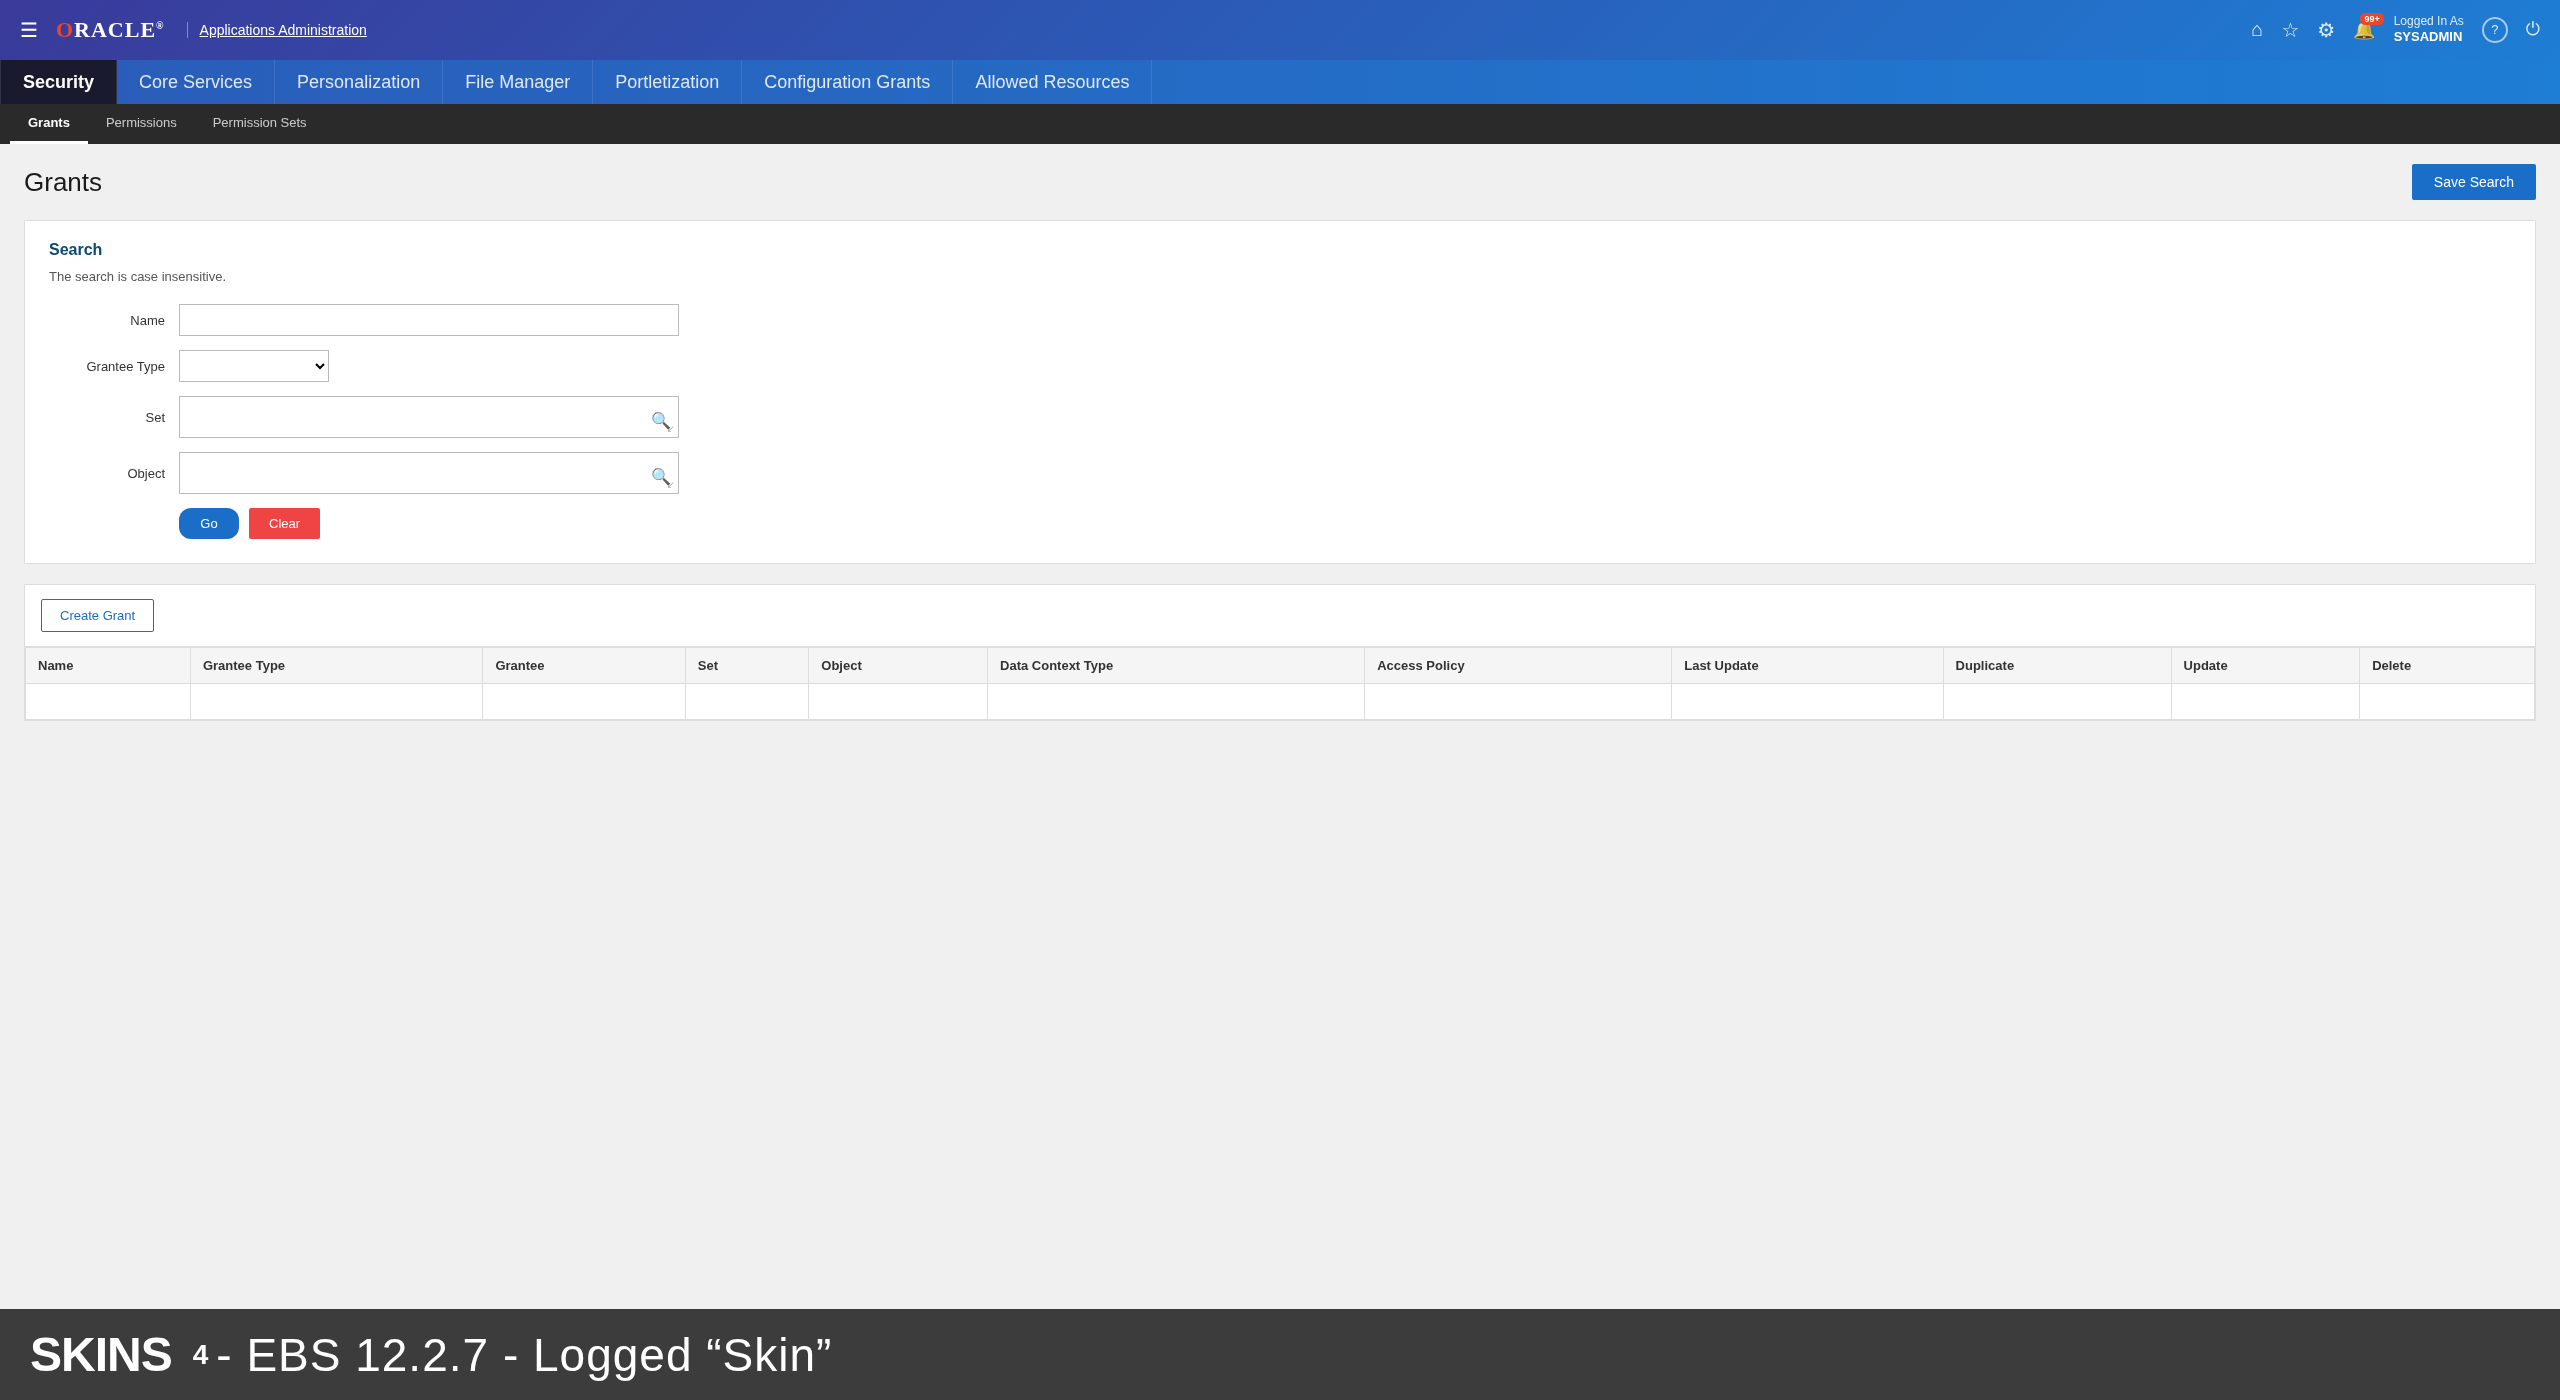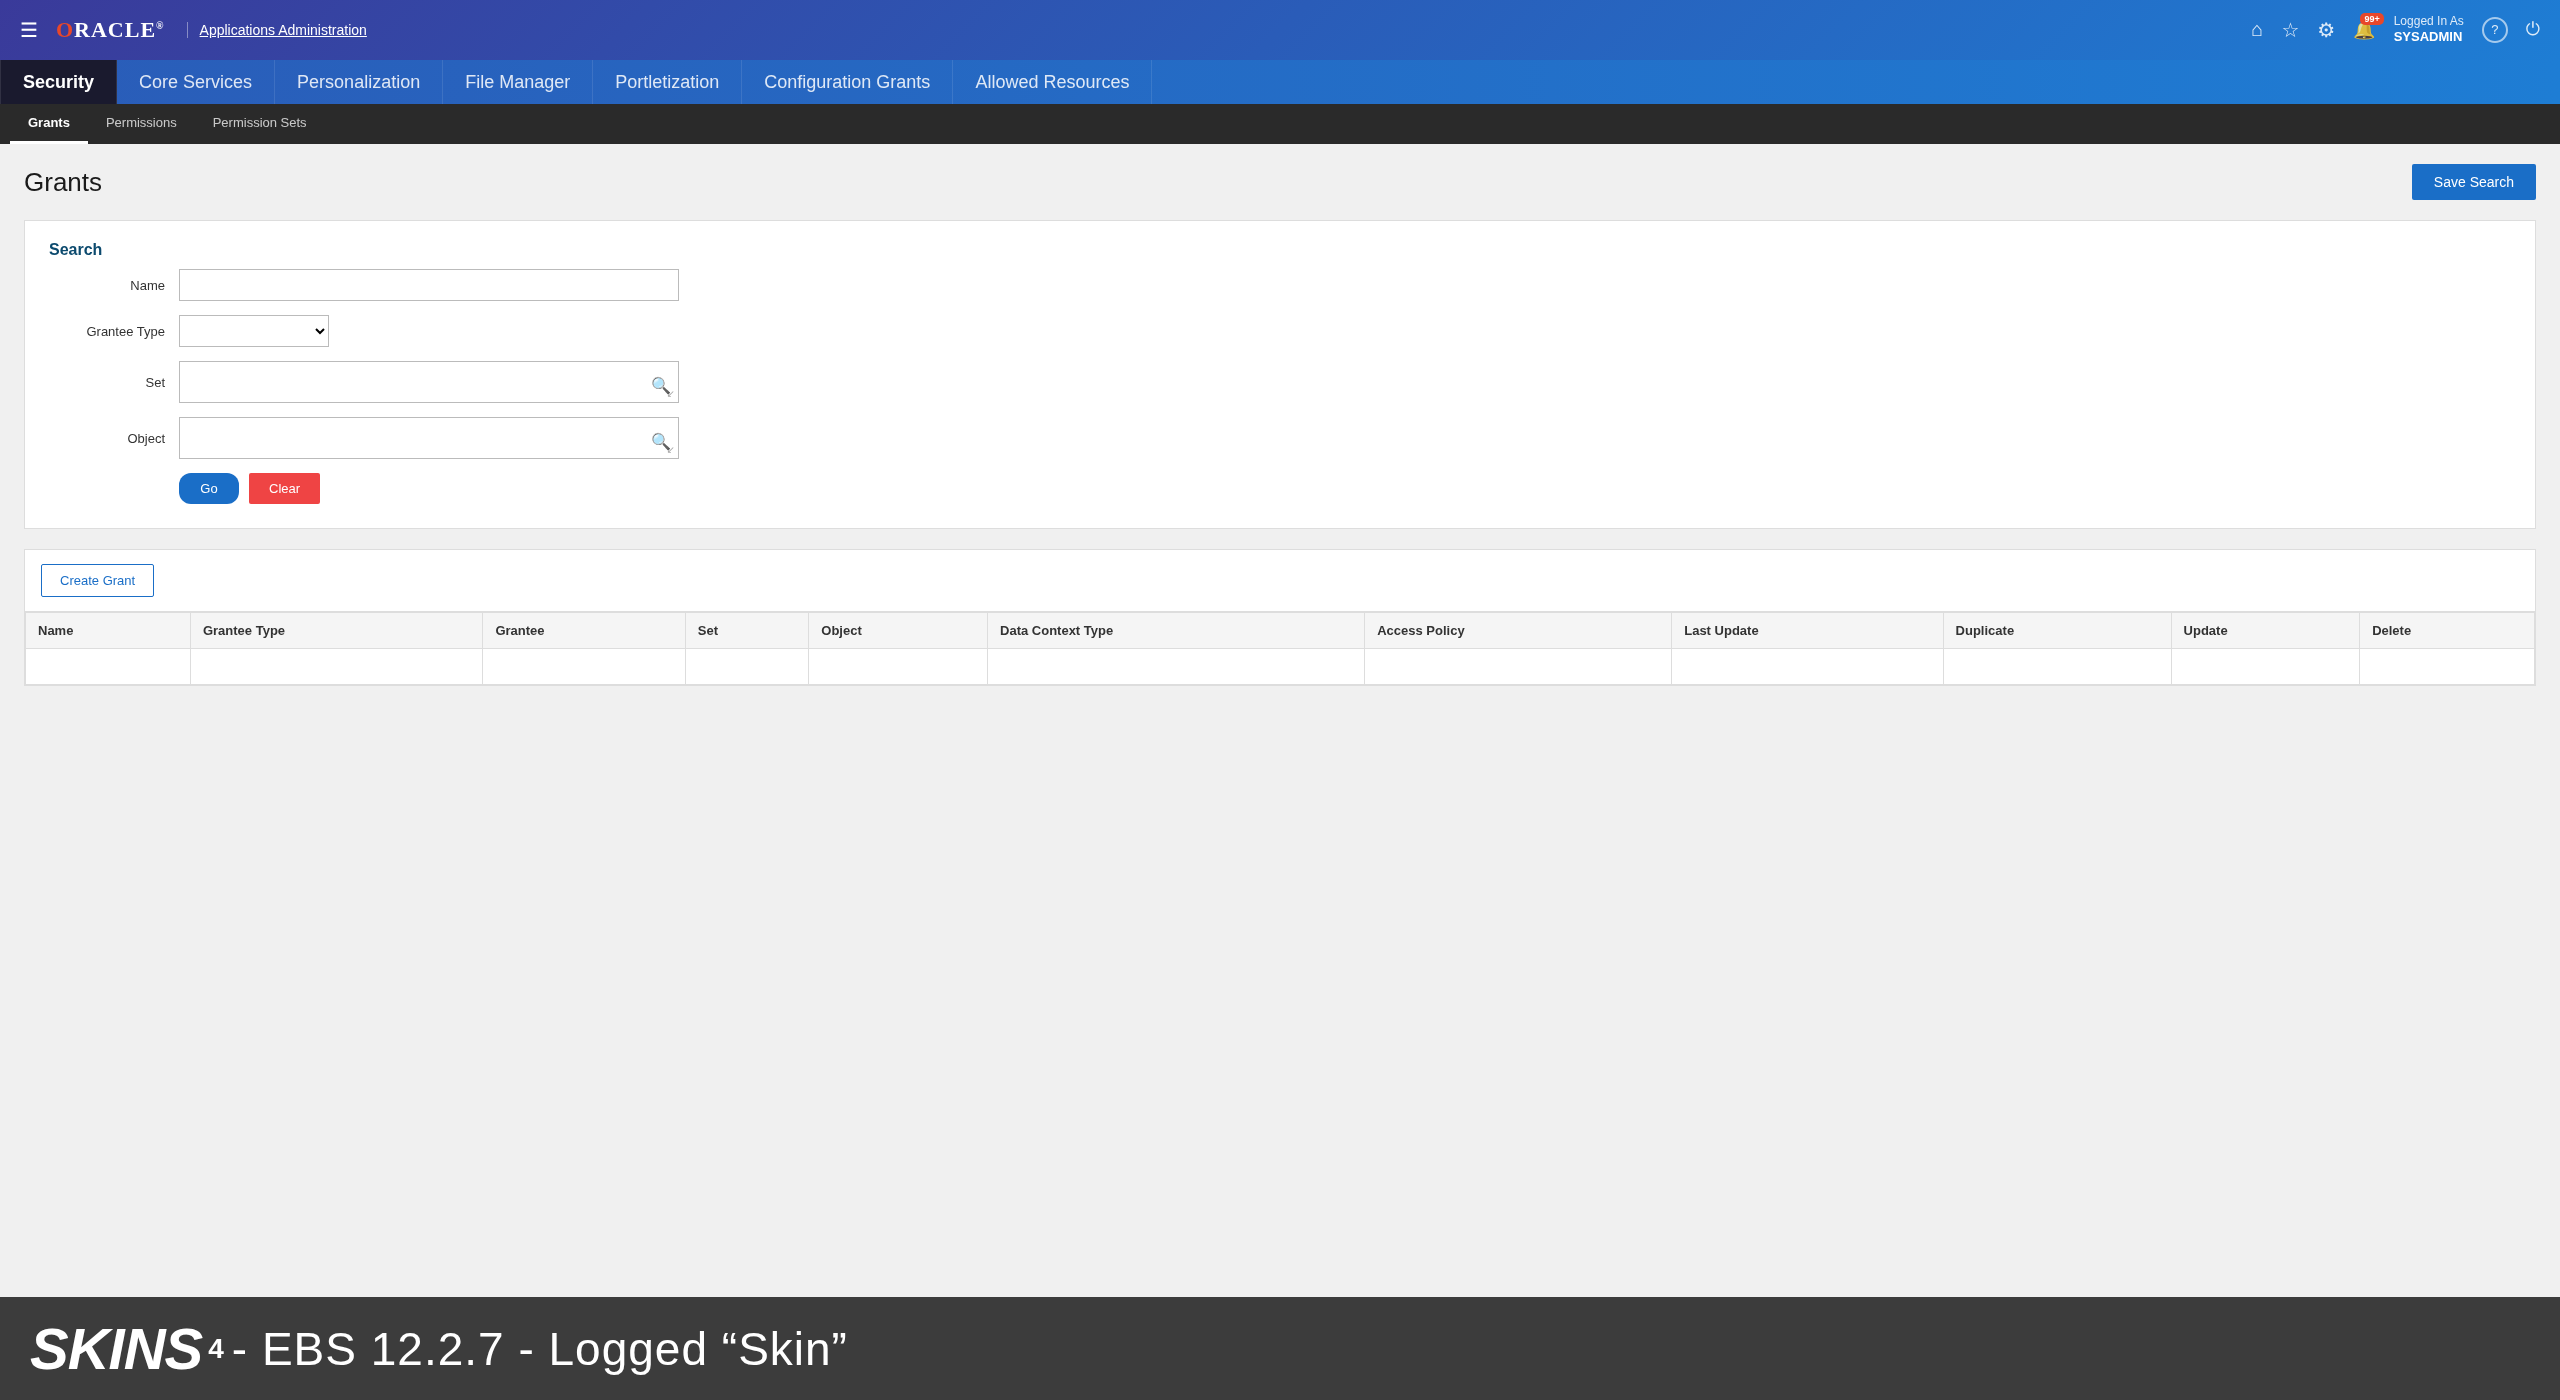--- a/index.html
+++ b/index.html
@@ -312,25 +312,24 @@
       left: 0;
       right: 0;
       background: rgba(20,20,20,0.82);
       color: white;
       padding: 18px 30px;
       display: flex;
       align-items: center;
       z-index: 999;
     }
     .watermark-skins {
-      font-size: 58px;
+      font-size: 48px;
       font-weight: 900;
-      font-style: italic;
       letter-spacing: -1px;
-      margin-right: 6px;
+      margin-right: 21px;
     }
     .watermark-super {
       font-size: 28px;
       font-weight: 900;
       vertical-align: super;
       margin-right: 8px;
     }
     .watermark-text {
       font-size: 46px;
       font-weight: 300;
@@ -383,20 +382,21 @@
 
 <div class="page-content">
 
   <div class="page-header">
     <h1 class="page-title">Grants</h1>
     <button class="save-search-btn">Save Search</button>
   </div>
 
   <div class="search-panel">
     <div class="search-title">Search</div>
+    <div class="search-hint">The search is case insensitive.</div>
 
     <div class="form-row">
       <label class="form-label">Name</label>
       <input class="form-input" type="text" style="">
     </div>
 
     <div class="form-row">
       <label class="form-label">Grantee Type</label>
       <select class="form-select">
         <option value=""></option>

